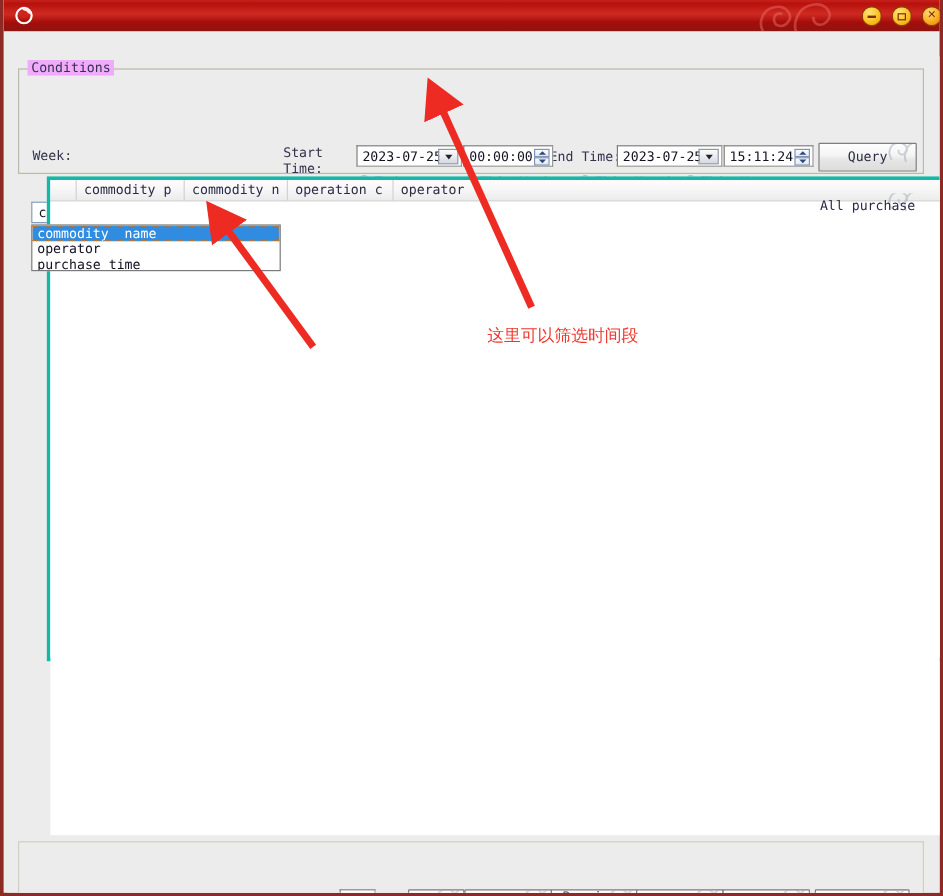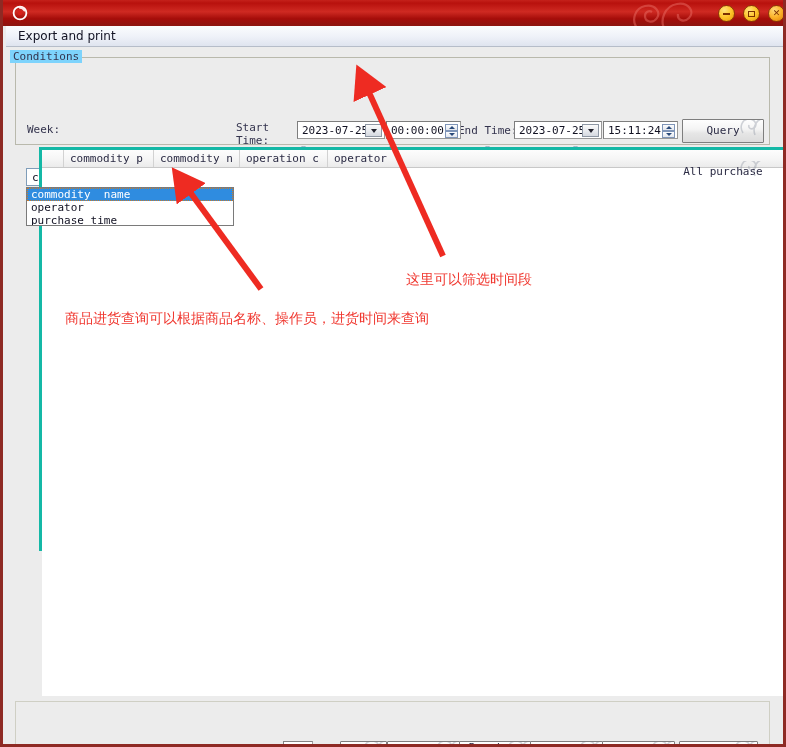--- a/index.html
+++ b/index.html
@@ -106,22 +106,22 @@
   #conditions-group {
     position: absolute;
     left: 9px; top: 10px;
     width: 755px; height: 88px;
     border: 1px solid #b9b9ac;
     box-sizing: border-box;
     background: transparent;
   }
   #conditions-legend {
     position: absolute;
-    left: 4px; top: 3px;
-    background: #7dd3fc;
+    left: 17px; top: 3px;
+    background: #f0abfc;
     padding: 0 3px;
     font-size: 11px;
     color: #33334d;
     white-space: nowrap;
   }
 
   .lbl {
     position: absolute;
     font-family: "DejaVu Sans Mono", monospace;
     font-size: 11px;
@@ -470,23 +470,20 @@
     <div class="winbtn" id="btn-max">
       <div class="glyph">
           <div class="box"></div>
         </div>
     </div>
     <div class="winbtn" id="btn-close">
       <div class="glyph">✕</div>
     </div>
   </div>
 
-  <div id="menubar">
-    <div id="menu-export">Export and print</div>
-  </div>
 
   <div id="client">
 
     <div id="conditions-group"></div>
     <div id="conditions-legend">Conditions</div>
 
     <div class="lbl" id="lbl-item">Week:</div>
     <div class="lbl" id="lbl-starttime">Start<br>Time:</div>
     <div class="lbl" id="lbl-endtime">End Time:</div>
     <div class="lbl" id="lbl-conditions">Conditions:</div>
@@ -659,15 +656,14 @@
         <path d="M0,0 L0,6 L5.5,3 z" fill="#ee2b22"></path>
       </marker>
     </defs>
 
     <line x1="258" y1="289" x2="184" y2="188" stroke="#ee2b22" stroke-width="6" marker-end="url(#arrowhead)"></line>
 
     <line x1="440" y1="256" x2="364" y2="88" stroke="#ee2b22" stroke-width="6" marker-end="url(#arrowhead)"></line>
   </svg>
 
   <div class="annot-text" id="annot-time">这里可以筛选时间段</div>
-  <div class="annot-text" id="annot-item">商品进货查询可以根据商品名称、操作员，进货时间来查询</div>
 
 </div>
 
 </body></html>

